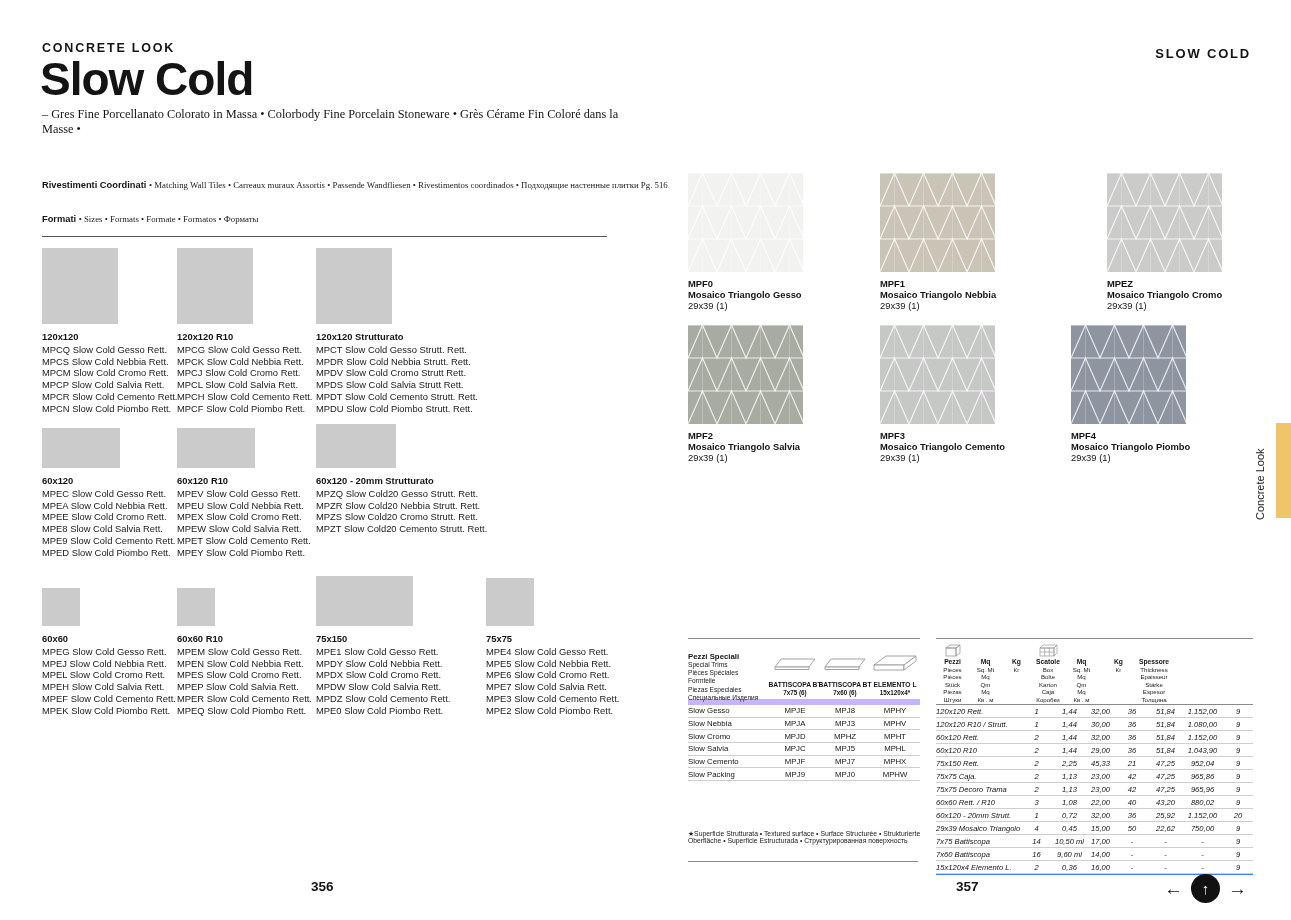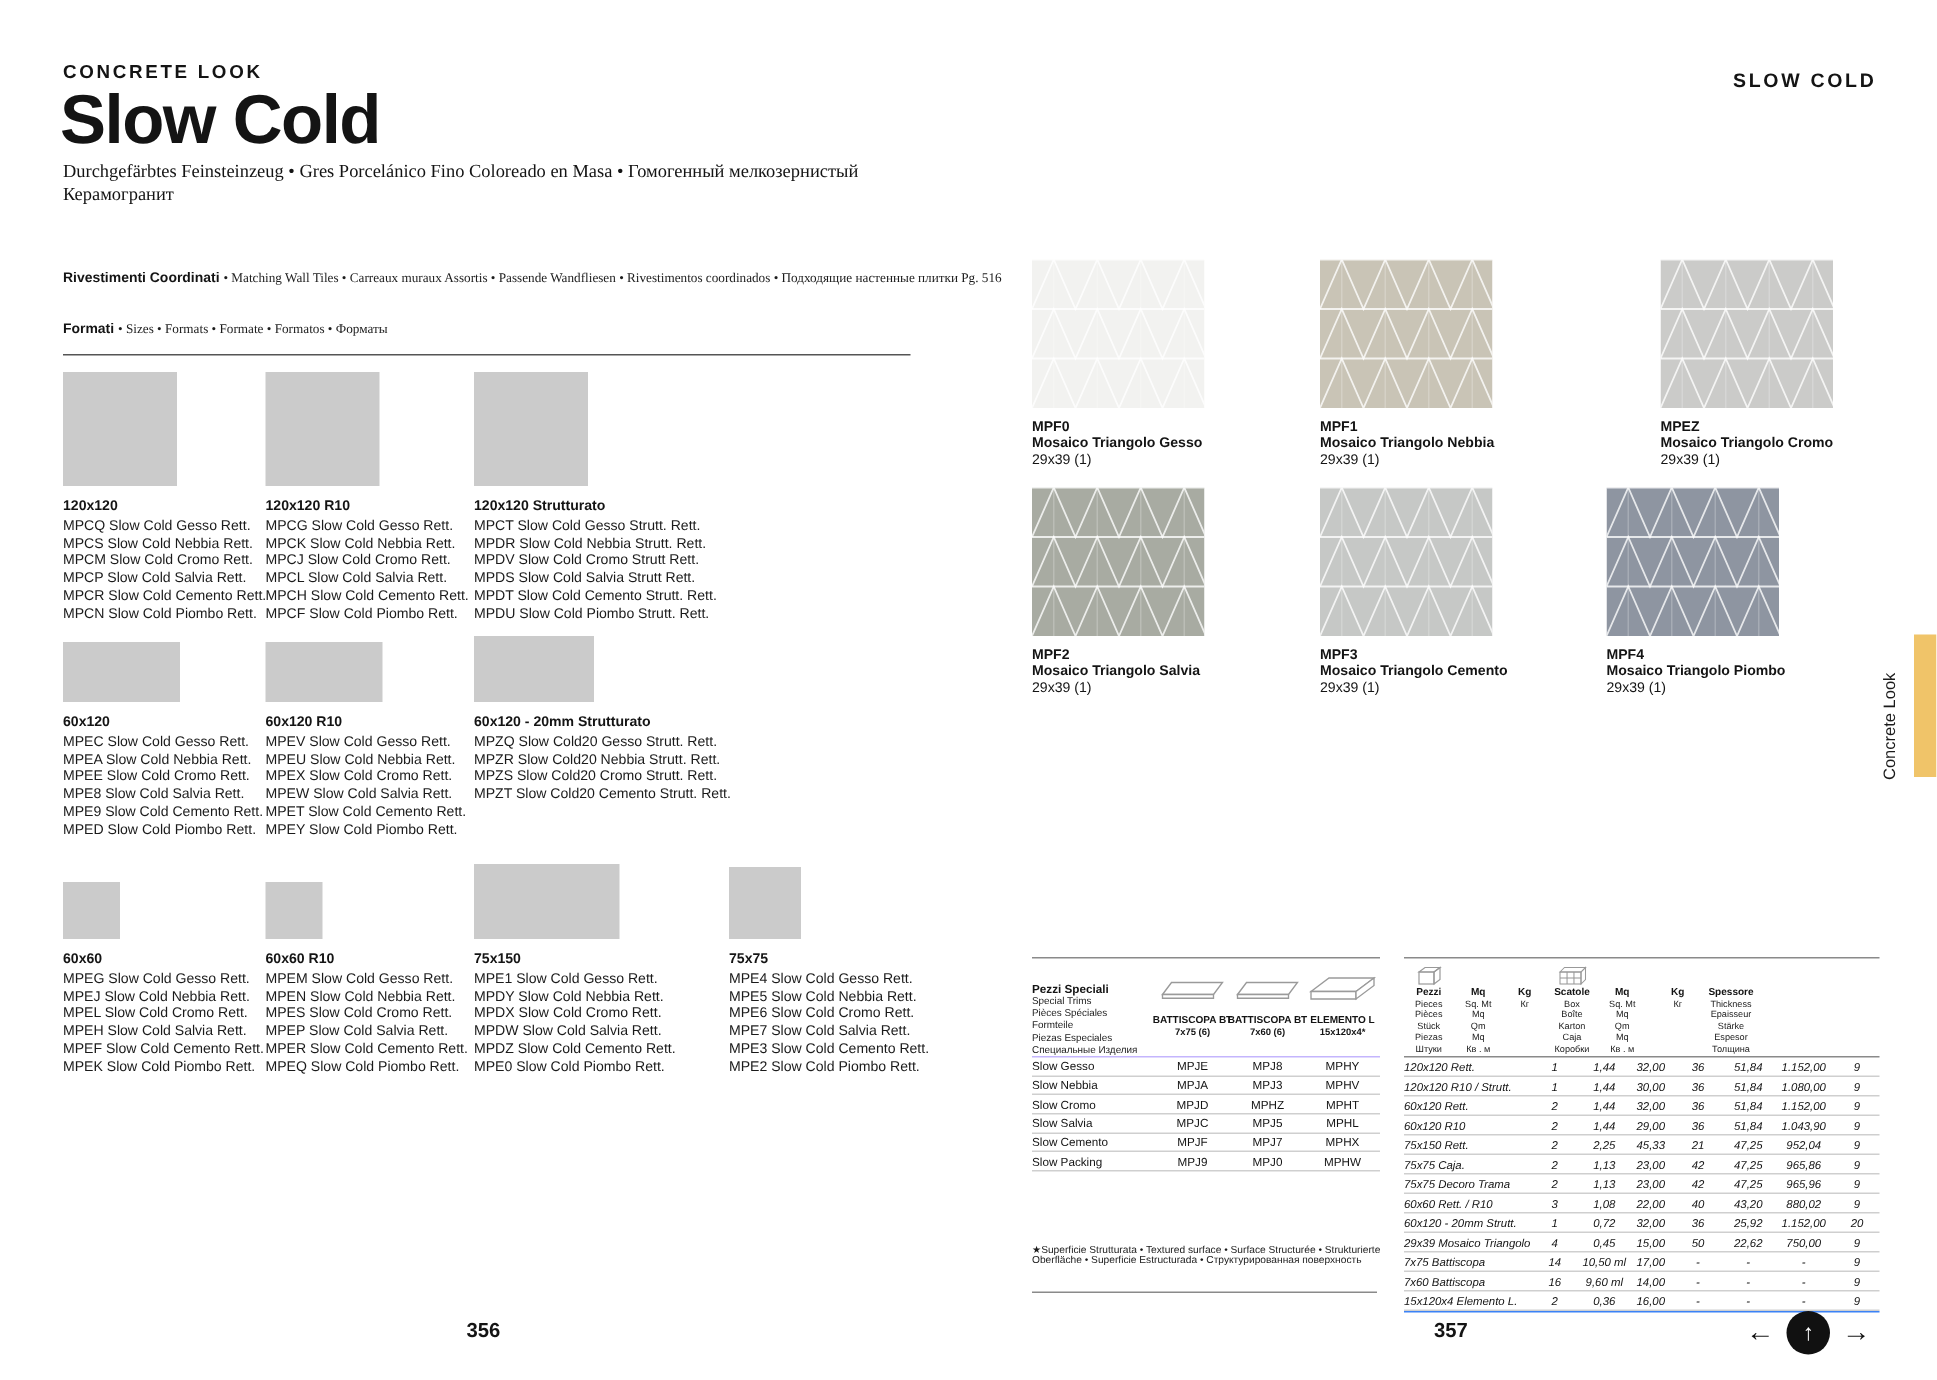--- a/index.html
+++ b/index.html
@@ -33,21 +33,21 @@
   .running-header{top:46px;right:40px;font-size:13px;font-weight:700;letter-spacing:1.8px;}
   .mosaic-block{position:absolute;width:118px;}
   .m-img{width:115px;height:99px;line-height:0;}
   .m-label{margin-top:6px;}
   .m-code{font-weight:700;font-size:9.4px;line-height:11px;}
   .m-name{font-weight:700;font-size:9.4px;line-height:11px;white-space:nowrap;}
   .m-size{font-size:9.4px;line-height:11px;}
 
   
   .trims{left:688px;top:638px;width:232px;border-top:1px solid #8a8a8a;}
-  .t-header{display:flex;height:66px;box-sizing:border-box;border-bottom:1px solid #c4b5fd;}
+  .t-header{display:flex;height:66px;box-sizing:border-box;border-bottom:6px solid #c4b5fd;align-items:center;}
   .t-name-block{width:82px;padding-top:16px;box-sizing:border-box;}
   .hl0{font-size:7.8px;font-weight:700;line-height:9px;white-space:nowrap;}
   .hln{font-size:6.6px;line-height:8.2px;color:#222;white-space:nowrap;}
   .t-cols{display:flex;flex:1;}
   .t-col{width:50px;display:flex;flex-direction:column;align-items:center;padding-top:9px;box-sizing:border-box;}
   .t-col .ticon{height:24px;display:flex;align-items:center;justify-content:center;}
   .t-col .cname{font-size:6.7px;font-weight:700;margin-top:5px;white-space:nowrap;}
   .t-col .csize{font-size:6.3px;font-weight:700;margin-top:1px;white-space:nowrap;}
   .t-row{display:flex;align-items:center;height:11.7px;border-bottom:1px solid #cfcfcf;font-size:7.8px;}
   .t-row .rname{width:82px;white-space:nowrap;}
@@ -82,21 +82,21 @@
   .nav-next{left:1228px;}
   .nav-circle{left:1191px;top:874px;width:29px;height:29px;border-radius:50%;background:#111;
     color:#fff;display:flex;align-items:center;justify-content:center;font-size:15px;cursor:pointer;}
 </style>
 </head>
 <body>
 
 <div class="abs category">CONCRETE LOOK</div>
 <div class="abs title">Slow Cold</div>
 <div class="abs desc">
-  <div>Durchgefärbtes Feinsteinzeug • Gres Porcelánico Fino Coloreado en Masa • Гомогенный мелкозернистый Керамогранит</div>
+  <div>– Gres Fine Porcellanato Colorato in Massa • Colorbody Fine Porcelain Stoneware • Grès Cérame Fin Coloré dans la Masse •</div>
 </div>
 
 <div class="abs coord inline-line">
   <b>Rivestimenti Coordinati</b>
   <span class="serif">• Matching Wall Tiles • Carreaux muraux Assortis • Passende Wandfliesen • Rivestimentos coordinados • Подходящие настенные плитки Pg. 516</span>
 </div>
 
 <div class="abs formati inline-line">
   <b>Formati</b>
   <span class="serif">• Sizes • Formats • Formate • Formatos • Форматы</span>

